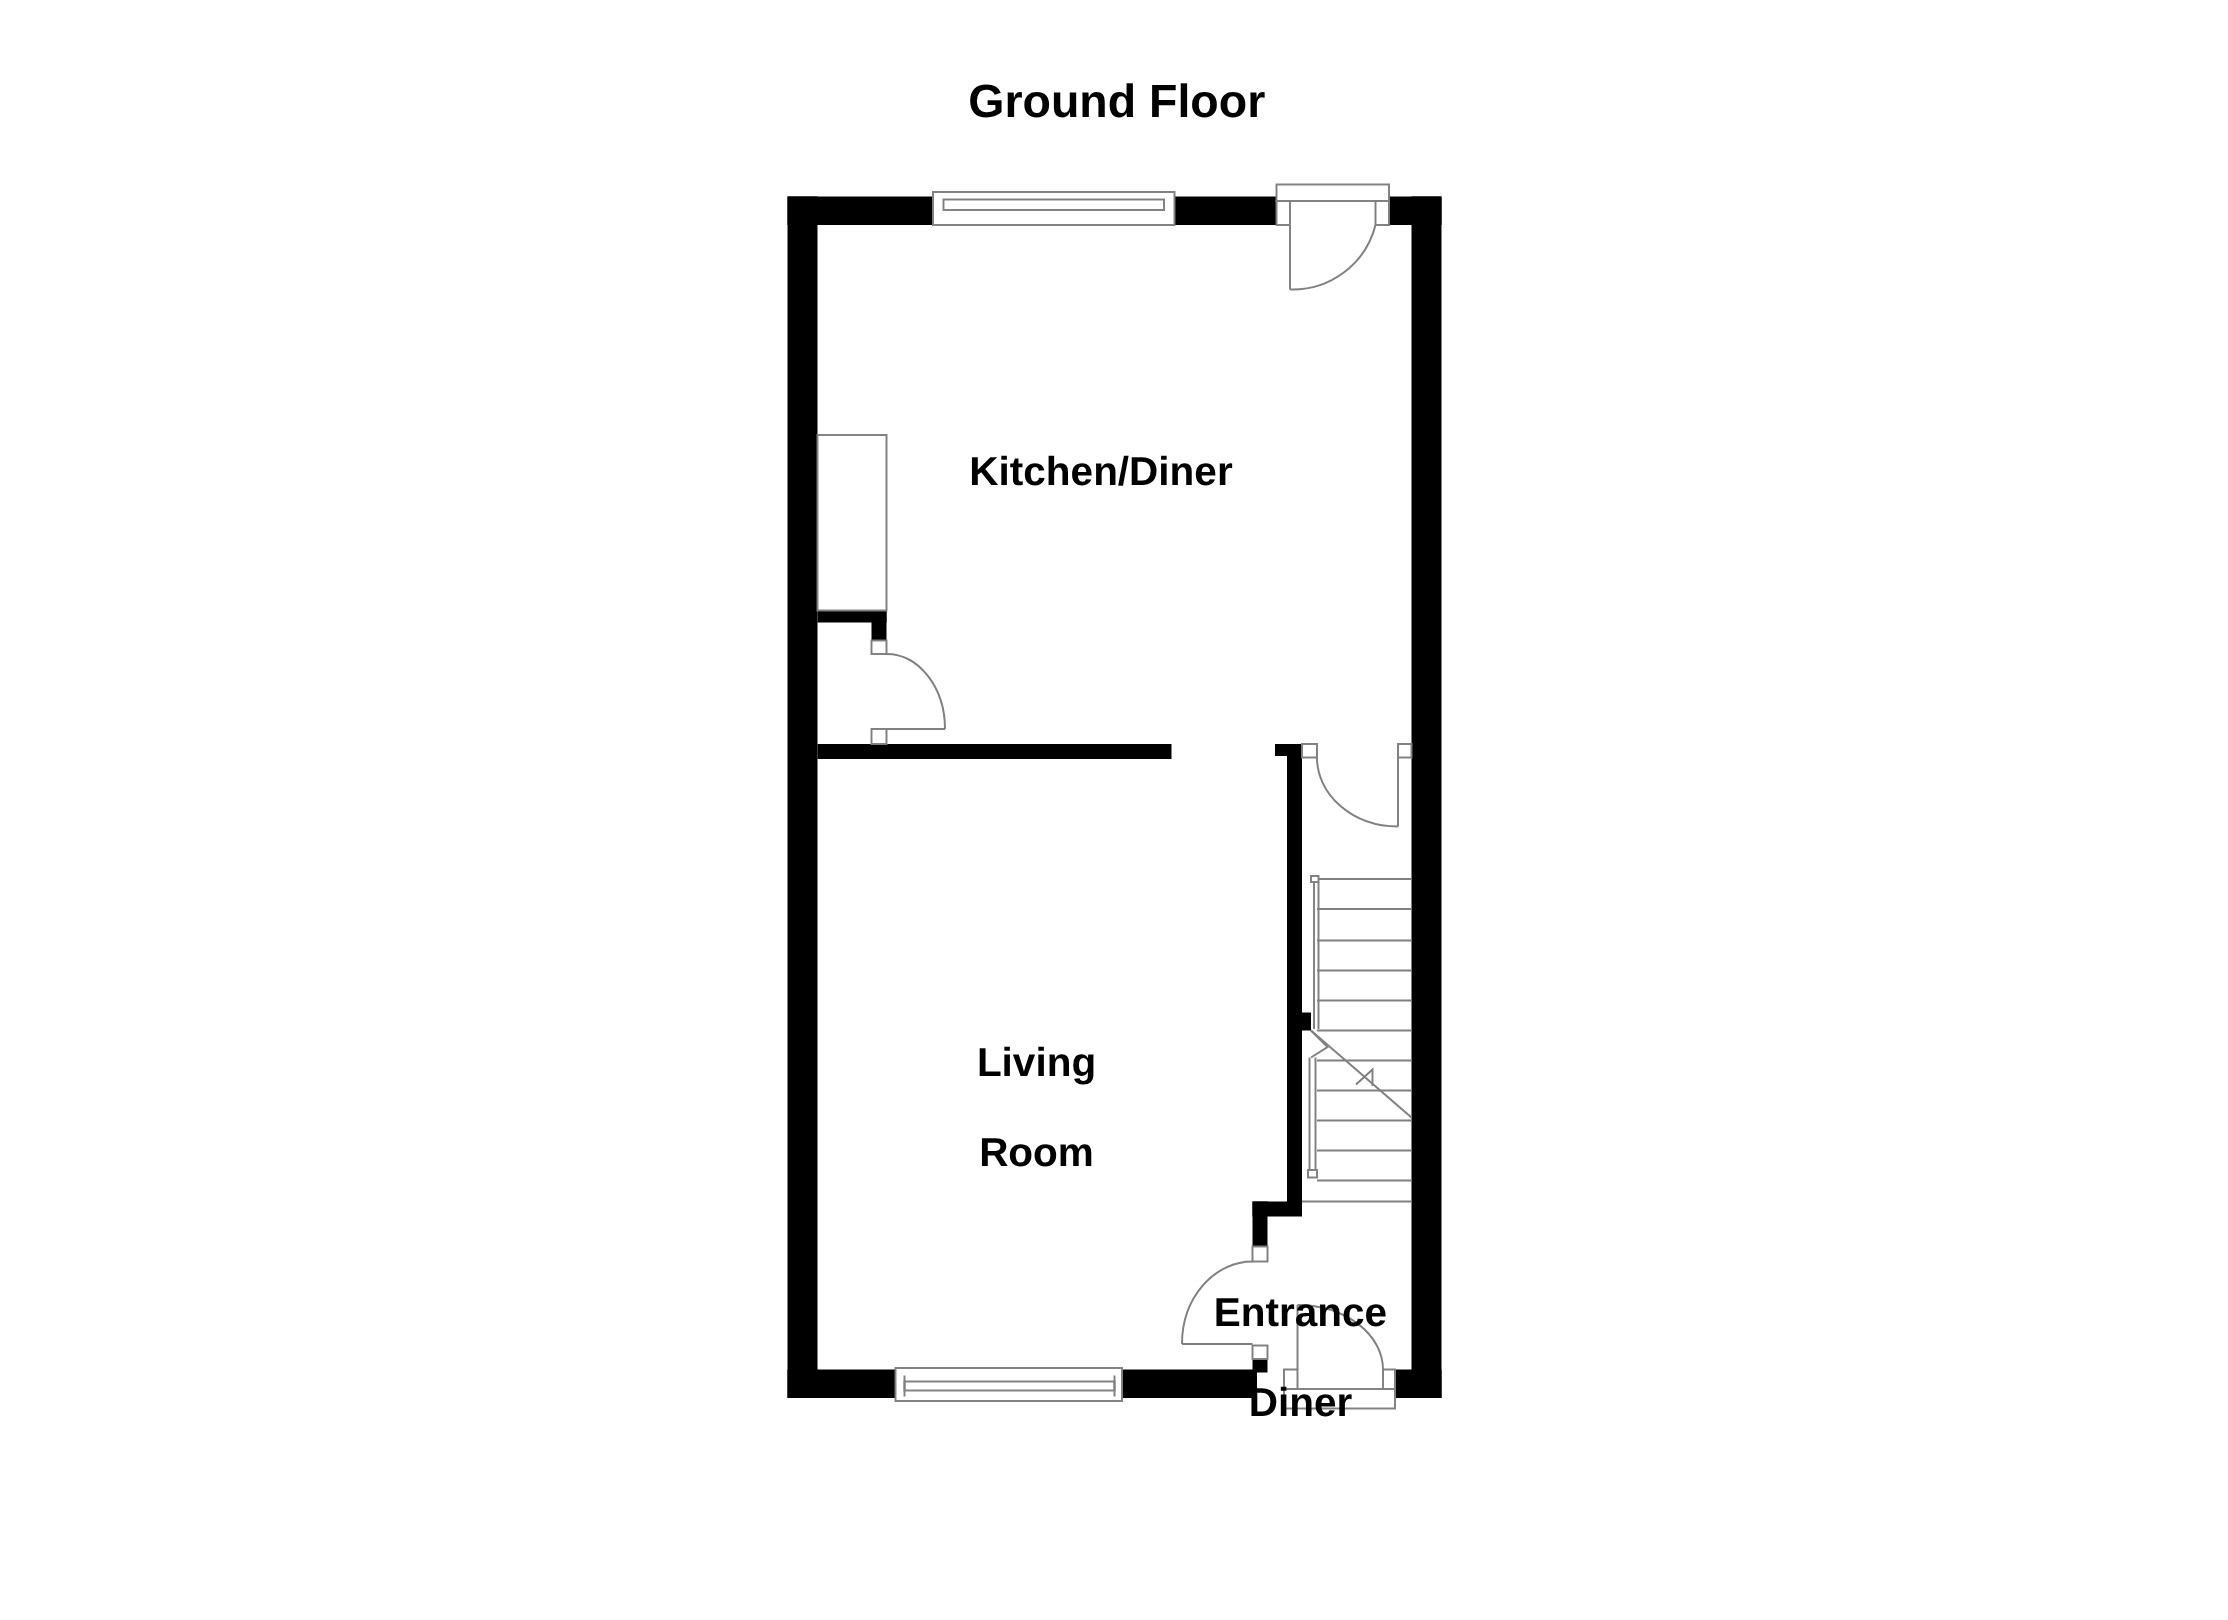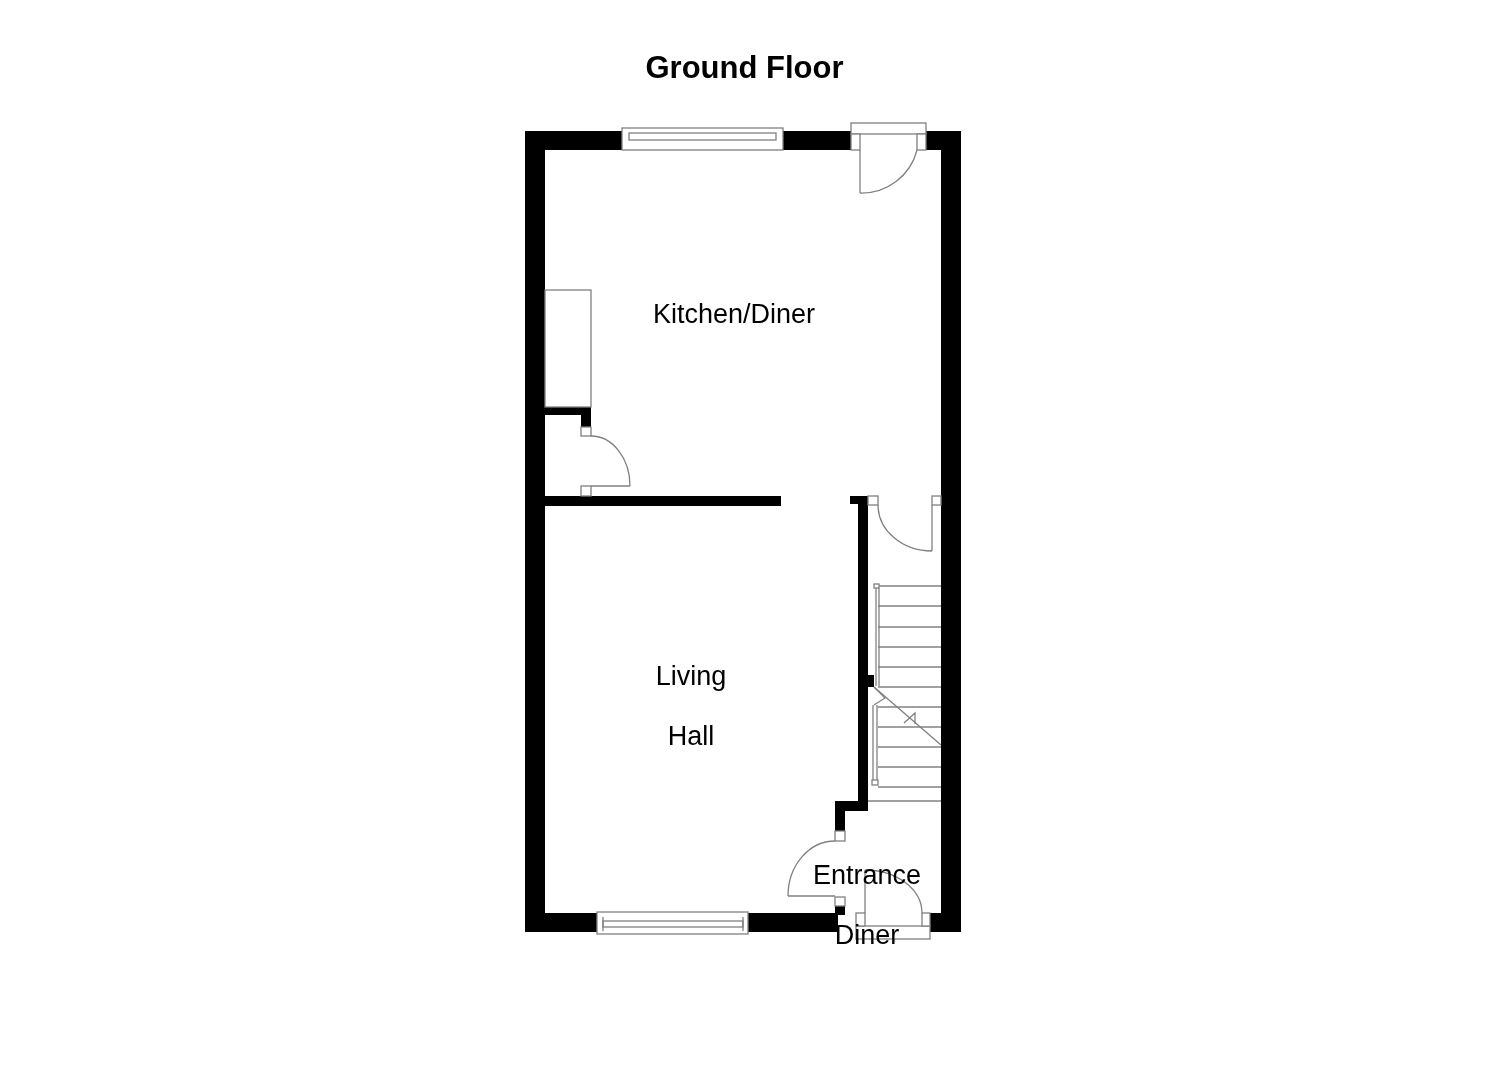--- a/index.html
+++ b/index.html
@@ -1,20 +1,20 @@
 <!DOCTYPE html>
 <html><head>
   <meta charset="utf-8">
   <style>
     html, body { margin:0; padding:0; background:#ffffff; }
     body { width:1485px; height:1080px; position:relative; overflow:hidden; font-family:"Liberation Sans", sans-serif; }
     .title { position:absolute; left:4px; width:1485px; top:50px; text-align:center; font-weight:bold; font-size:31px; color:#000; }
     .title span { display:inline-block; transform:translateX(-2px); }
     svg { position:absolute; left:0; top:0; }
-    .label { position:absolute; font-weight:normal; font-size:27px; color:#000; text-align:center; line-height:30px; white-space:pre-line; }
+    .label { position:absolute; font-weight:bold; font-size:27px; color:#000; text-align:center; line-height:30px; white-space:pre-line; }
   </style>
 </head>
 <body>
 
 <div class="title"><span>Ground Floor</span></div>
 
 <svg width="1485" height="1080" viewBox="0 0 1485 1080">
   <g fill="#000">
 
     <rect x="525" y="131" width="20" height="801"></rect>
@@ -102,20 +102,20 @@
     <path d="M865 870 A 57 43 0 0 1 922 913"></path>
 
     <rect x="597" y="912" width="151" height="22" fill="#fff"></rect>
     <rect x="603" y="921" width="140" height="6"></rect>
     <line x1="603" y1="917" x2="603" y2="931"></line>
     <line x1="743" y1="917" x2="743" y2="931"></line>
   </g>
 </svg>
 
 <div class="label" style="left:614px; top:299px; width:240px;"><span>Kitchen/Diner</span></div>
-<div class="label" style="left:611px; top:631px; width:160px;">
+<div class="label" style="left:611px; top:663px; width:160px;">
   <div>Living</div>
-  <div>Hall</div>
+  <div>Room</div>
 </div>
 <div class="label" style="left:787px; top:830px; width:160px;">
   <div>Entrance</div>
   <div>Diner</div>
 </div>
 
 </body></html>

